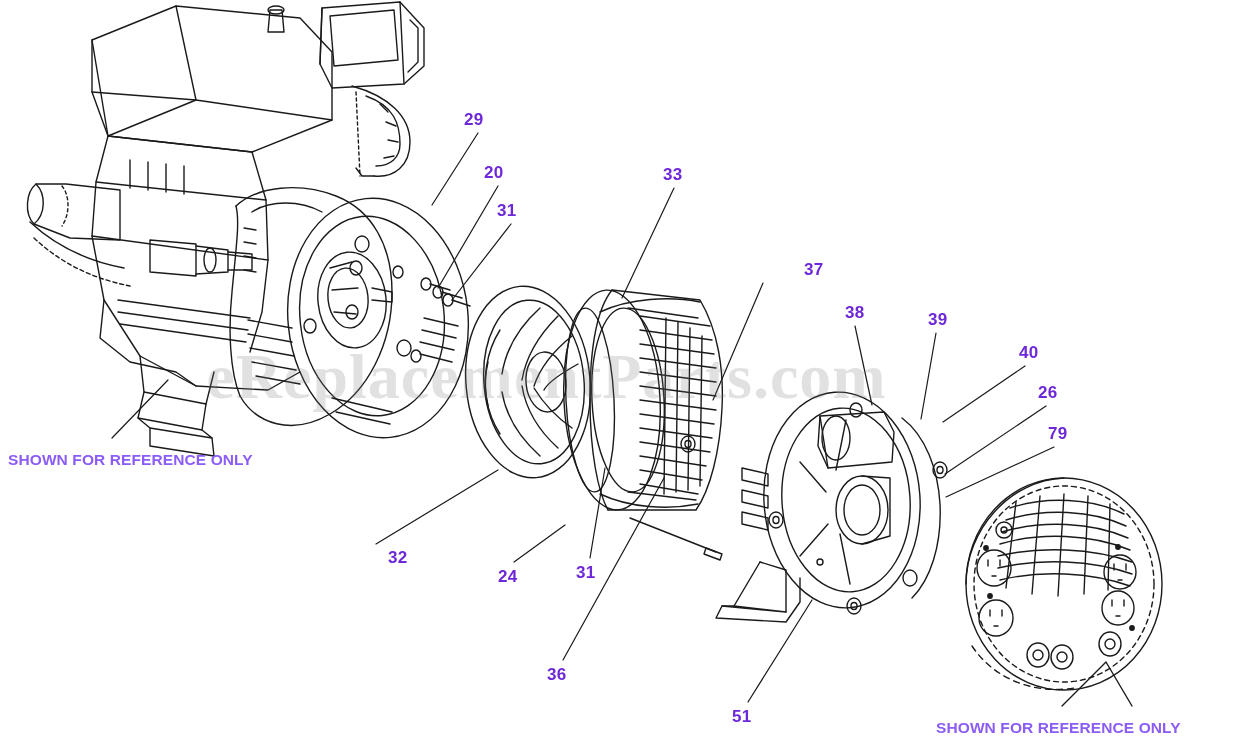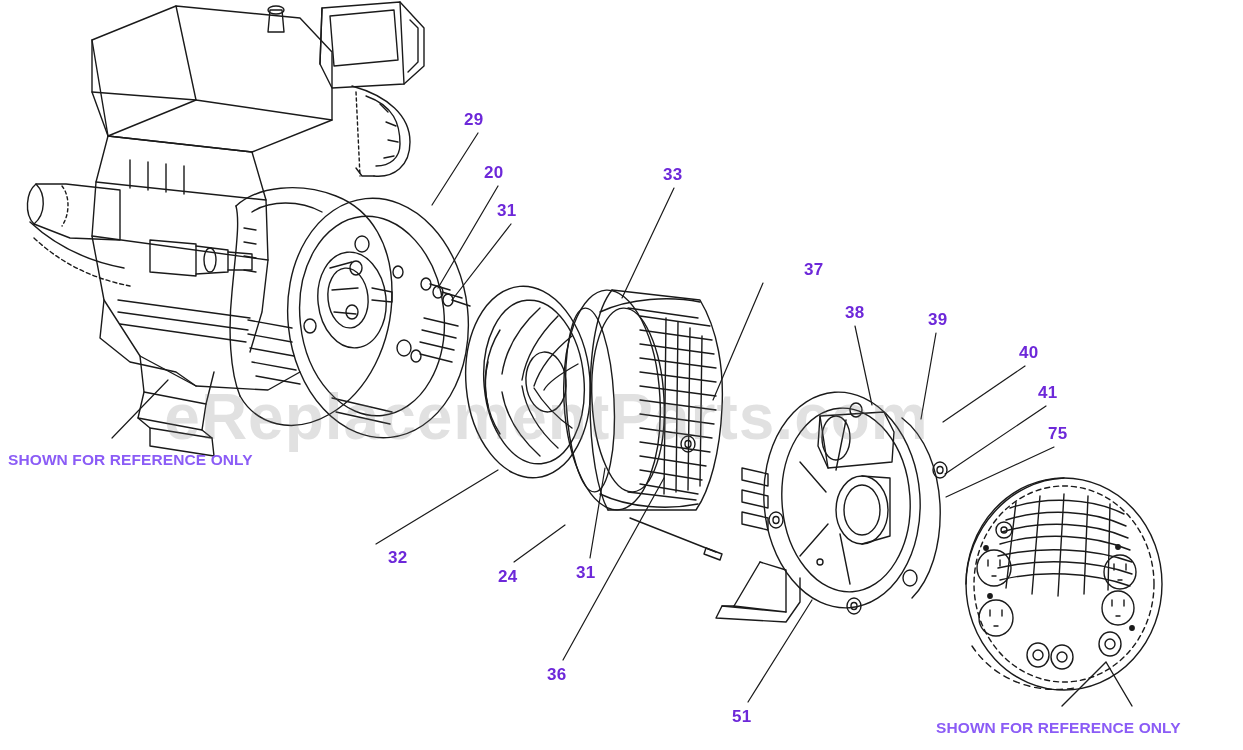--- a/index.html
+++ b/index.html
@@ -39,28 +39,27 @@
     color: #8b5cf6;
     white-space: nowrap;
     letter-spacing: 0.1px;
   }
   .watermark {
     position: absolute;
     left: 0;
     top: 340px;
     width: 1093px;
     text-align: center;
-    font-family: Liberation Sans, sans-serif;
+    font-family: Liberation Serif, serif;
     font-size: 64px;
     font-weight: bold;
     color: rgba(120,120,120,0.22);
     letter-spacing: 1px;
     pointer-events: none;
     user-select: none;
-    margin-top: 40px;
   }
 </style>
 </head>
 <body>
 
 <div id="page">
 
   <svg id="diagram-svg" viewBox="0 0 1243 750">
     <g fill="none" stroke="#1a1a1a" stroke-width="1.4" stroke-linecap="round" stroke-linejoin="round">
 
@@ -300,22 +299,22 @@
   <div class="watermark">eReplacementParts.com</div>
 
   <div class="callout" style="left:464px; top:110px;">29</div>
   <div class="callout" style="left:484px; top:163px;">20</div>
   <div class="callout" style="left:497px; top:201px;">31</div>
   <div class="callout" style="left:663px; top:165px;">33</div>
   <div class="callout" style="left:756px; top:260px;margin-left:48px;">37</div>
   <div class="callout" style="left:845px; top:303px;">38</div>
   <div class="callout" style="left:928px; top:310px;">39</div>
   <div class="callout" style="left:1019px; top:343px;">40</div>
-  <div class="callout" style="left:1038px; top:383px;">41</div>
-  <div class="callout" style="left:1048px; top:424px;">75</div>
+  <div class="callout" style="left:1038px; top:383px;">26</div>
+  <div class="callout" style="left:1048px; top:424px;">79</div>
   <div class="callout" style="left:360px; top:548px;margin-left:28px;">32</div>
   <div class="callout" style="left:498px; top:567px;">24</div>
   <div class="callout" style="left:576px; top:563px;">31</div>
   <div class="callout" style="left:547px; top:665px;">36</div>
   <div class="callout" style="left:732px; top:707px;">51</div>
 
   <div class="note" style="left:8px; top:451px;">SHOWN FOR REFERENCE ONLY</div>
   <div class="note" style="left:936px; top:719px;">SHOWN FOR REFERENCE ONLY</div>
 
 </div>

